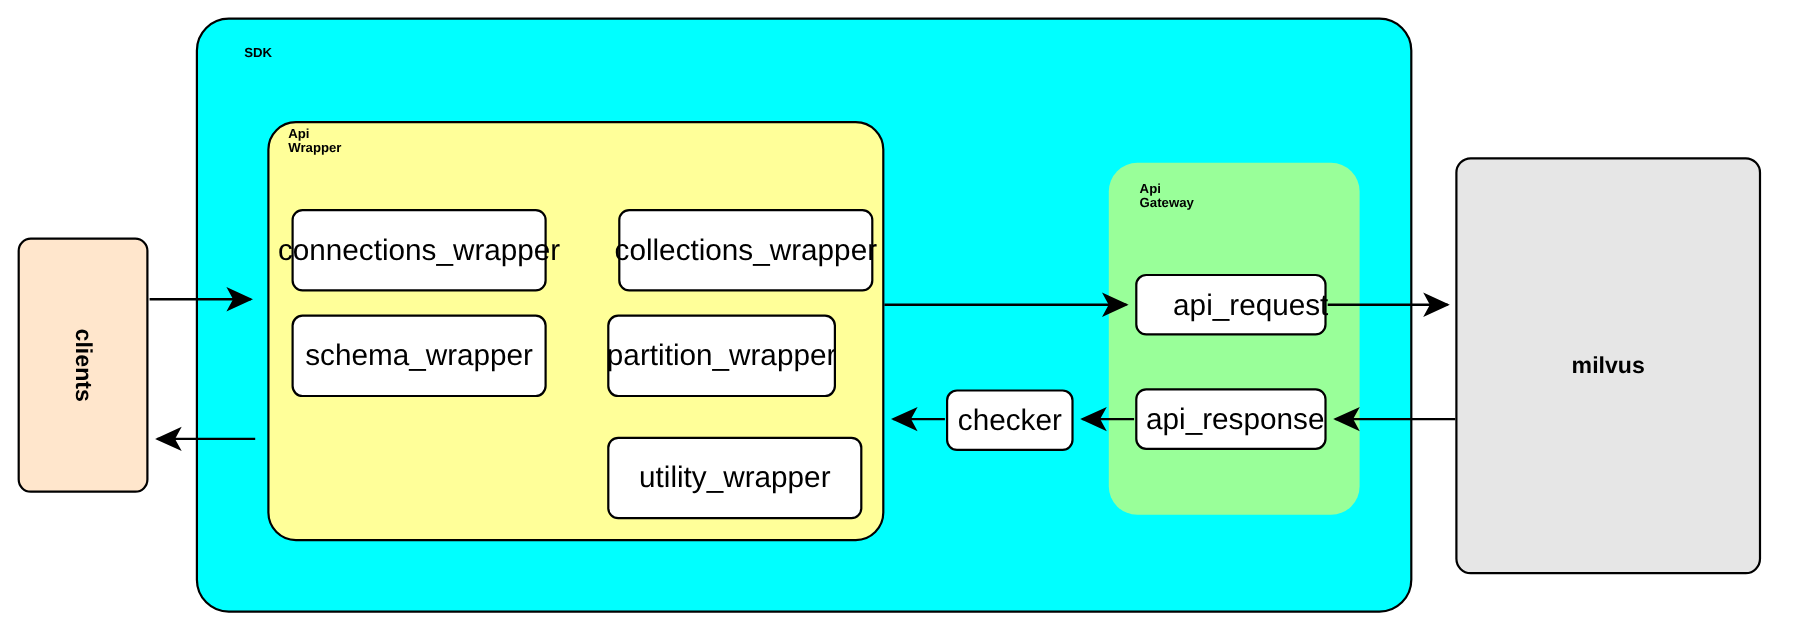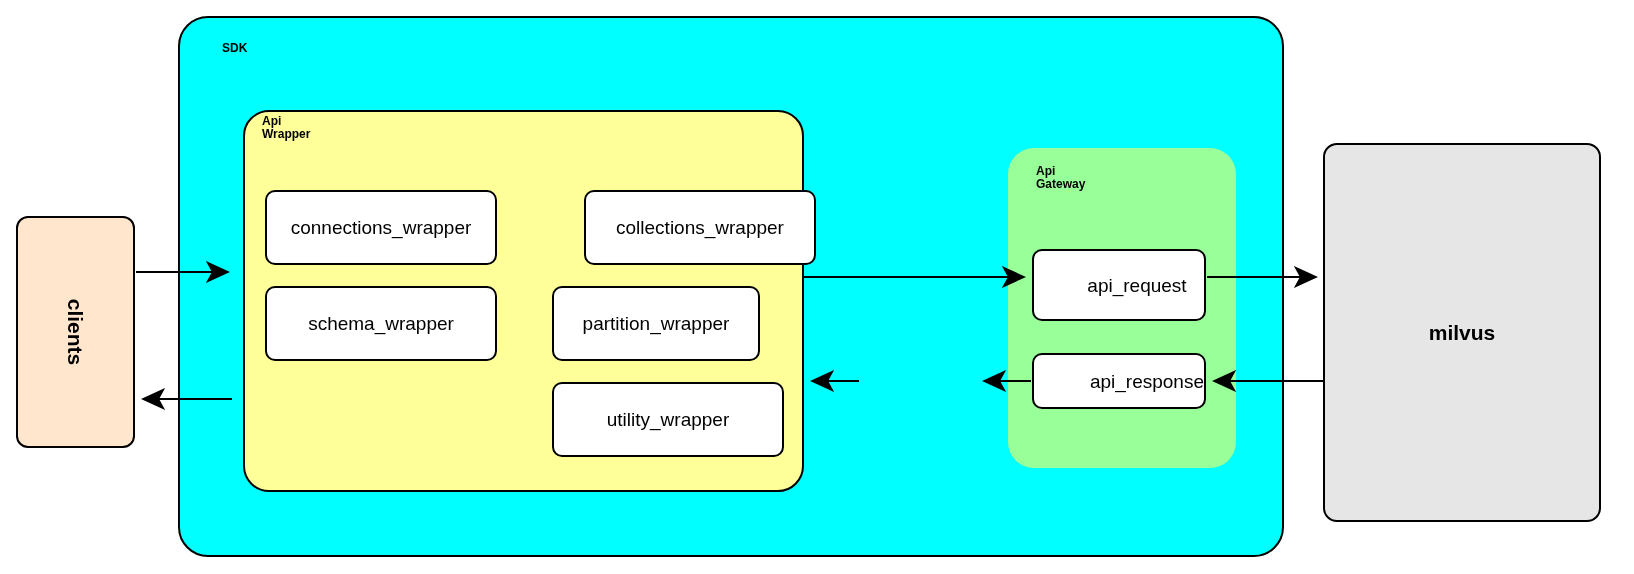--- a/index.html
+++ b/index.html
@@ -31,21 +31,21 @@
 
   .leaf-box {
     background: #ffffff;
     border-radius: 10px;
     display: flex;
     align-items: center;
     justify-content: center;
   }
 
   .leaf-label {
-    font-size: 19px;
+    font-size: 27px;
     color: #000000;
     line-height: 1;
     white-space: nowrap;
   }
 
   
   .group-title {
     position: absolute;
     font-size: 12px;
     font-weight: bold;
@@ -127,29 +127,29 @@
   #milvus-label {
     font-size: 21px;
     font-weight: bold;
     color: #000000;
   }
 
   
   #box-connections { left: 265px; top: 190px;  width: 232px; height: 75px; }
   #box-schema      { left: 265px; top: 286px;  width: 232px; height: 75px; }
   #box-index       { left: 265px; top: 382px;  width: 232px; height: 75px; }
-  #box-collections { left: 584px; top: 190px;  width: 232px; height: 75px; }
+  #box-collections { left: 562px; top: 190px;  width: 232px; height: 75px; }
   #box-partition   { left: 552px; top: 286px;  width: 208px; height: 75px; }
-  #box-utility     { left: 552px; top: 382px;  width: 232px; height: 75px; }
+  #box-utility     { left: 552px; top: 397px;  width: 232px; height: 75px; }
 
   
   #box-checker { left: 860px; top: 354px; width: 116px; height: 56px; }
 
   
-  #box-api-request  { left: 1032px; top: 249px; width: 174px; height: 72px; padding-left: 36px; }
+  #box-api-request  { left: 1032px; top: 249px; width: 174px; height: 56px; padding-left: 36px; }
   #box-api-response { left: 1032px; top: 353px; width: 174px; height: 56px; justify-content: flex-end; }
 
   
   #edges {
     position: absolute;
     left: 0;
     top: 0;
     width: 1634px;
     height: 574px;
     pointer-events: none;
@@ -193,20 +193,23 @@
 
   <div class="box leaf-box" id="box-partition">
     <span class="leaf-label">partition_wrapper</span>
   </div>
 
 
   <div class="box leaf-box" id="box-utility">
     <span class="leaf-label">utility_wrapper</span>
   </div>
 
+  <div class="box leaf-box" id="box-checker">
+    <span class="leaf-label">checker</span>
+  </div>
 
   <div class="box leaf-box" id="box-api-request">
     <span class="leaf-label">api_request</span>
   </div>
 
   <div class="box leaf-box" id="box-api-response">
     <span class="leaf-label">api_response</span>
   </div>
 
   <svg id="edges" viewBox="0 0 1634 574" width="1634" height="574">

